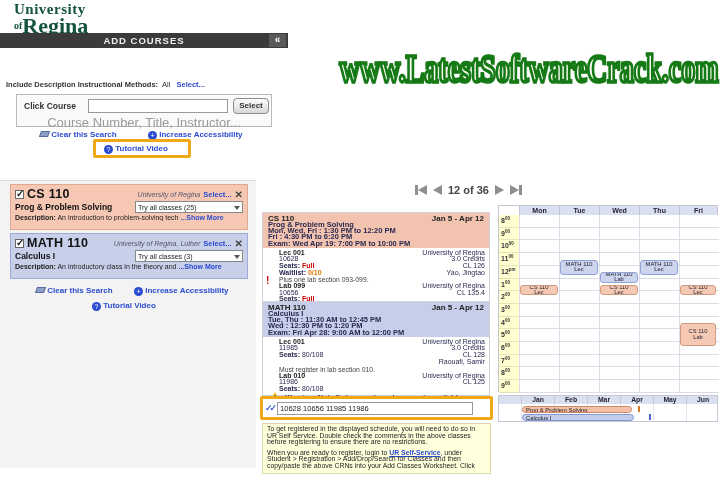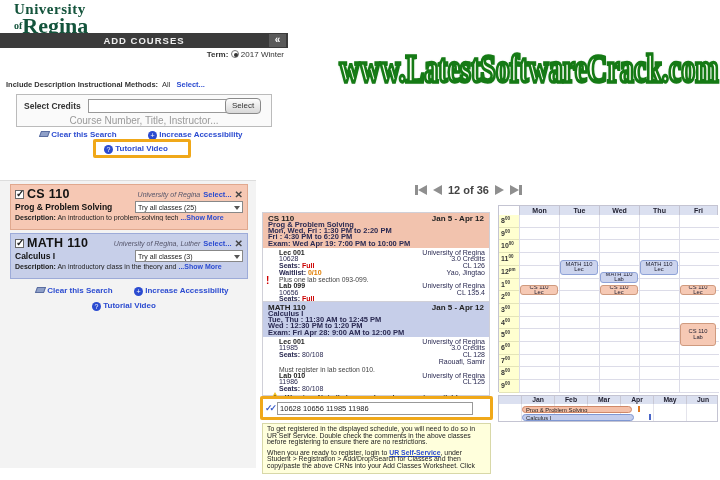--- a/index.html
+++ b/index.html
@@ -36,24 +36,24 @@
   .val { color:#333; }
   .lnk { color:#2b4bd0; font-weight:bold; cursor:pointer; }
   .row8 { font-size:7.5px; }
   .radio { display:inline-block; width:8px; height:8px; border:1px solid #777; border-radius:50%;
            background:#fff; position:relative; vertical-align:-1px; }
   .radio.sel::after { content:""; position:absolute; left:2px; top:2px; width:4px; height:4px;
                       border-radius:50%; background:#333; }
   .scbox { left:16px; top:94px; width:256px; height:33px; background:#fafafa; border:1px solid #bbb; }
   .scinput { left:88px; top:99px; width:140px; height:14px; border:1px solid #999; background:#fff;
              font-size:8px; padding:0 2px; font-family:"Liberation Sans",sans-serif; }
-  .scbtn { left:225px; top:98px; width:36px; height:16px; background:linear-gradient(#fdfdfd,#d8d8d8);
-           border:1px solid #8a8a8a; border-radius:4px; font-size:8px; font-weight:normal; color:#333;
+  .scbtn { left:233px; top:98px; width:36px; height:16px; background:linear-gradient(#fdfdfd,#d8d8d8);
+           border:1px solid #8a8a8a; border-radius:4px; font-size:8px; font-weight:bold; color:#333;
            text-align:center; line-height:14px; cursor:pointer; }
-  .hint { left:16px; top:115px; width:256px; text-align:center; color:#9a9a9a; font-size:10px; }
+  .hint { left:16px; top:115px; width:256px; text-align:center; color:#9a9a9a; font-size:13px; }
   .ico-circ { display:inline-block; width:9px; height:9px; border-radius:50%; background:#2b4bd0;
               color:#fff; font-size:7px; line-height:9px; text-align:center; vertical-align:-1px; }
   .ico-eraser { display:inline-block; width:9px; height:6px; background:#8fa0c8; transform:skewX(-20deg);
                 border:1px solid #5a6da0; vertical-align:0px; }
   .hl-box { border:3px solid #f0a819; border-radius:2px; }
 
   
   .p2bg { left:0; top:180px; width:256px; height:288px; background:#f3f3f3; border-top:1px solid #ddd; }
   .card { left:10px; width:238px; height:46px; padding:2px 4px; }
   .card.cs   { background:#f6c8b4; border:1px solid #e0a械; }
@@ -155,34 +155,29 @@
 
   <div class="abs wm">www.LatestSoftwareCrack.com</div>
 
   <div class="abs logo">
     <div class="l1">University</div>
     <div class="l2"><span class="of">of</span><span class="rg">Regina</span></div>
   </div>
   <div class="abs p1bar">ADD COURSES</div>
   <div class="abs p1collapse">«</div>
 
-  <div class="abs" style="left:0;top:50px;width:284px;text-align:right;font-size:8px;">
-    <span class="lbl">Term:</span>
-    <span class="radio sel"></span>
-    <span class="val">2017 Winter</span>
-  </div>
 
   <div class="abs row8" style="left:6px;top:80px;width:278px;">
     <span class="lbl">Include Description Instructional Methods:</span>&nbsp;
     <span class="val">All</span>&nbsp;&nbsp;
     <span class="lnk">Select...</span>
   </div>
 
   <div class="abs scbox"></div>
-  <div class="abs lbl" style="left:24px;top:101px;font-size:8.5px;">Select Credits</div>
+  <div class="abs lbl" style="left:24px;top:101px;font-size:8.5px;">Click Course</div>
   <input class="abs scinput" style="">
   <div class="abs scbtn">Select</div>
   <div class="abs hint">Course Number, Title, Instructor...</div>
 
   <div class="abs" style="left:40px;top:130px;font-size:8px;">
     <span class="ico-eraser"></span>
     <span class="lnk">Clear this Search</span>
   </div>
   <div class="abs" style="left:148px;top:130px;font-size:8px;">
     <span class="ico-circ">+</span>
@@ -255,21 +250,21 @@
     <span><span class="tri r"></span><span class="bar"></span></span>
   </div>
 
   <div class="abs dblock" style="top:212px;">
     <div class="dhead cs">
       <div class="dh1">
         <span>CS 110</span>
         <span>Jan 5 - Apr 12</span>
       </div>
       <div class="dhl">Prog &amp; Problem Solving</div>
-      <div class="dhl">Mon, Wed, Fri : 1:30 PM to 2:20 PM</div>
+      <div class="dhl">Mon, Wed, Fri : 1:30 PM to 12:20 PM</div>
       <div class="dhl">Fri : 4:30 PM to 6:20 PM</div>
       <div class="dhl">Exam: Wed Apr 19: 7:00 PM to 10:00 PM</div>
     </div>
     <div class="dbody">
       <div class="sect">
         <div class="nm">Lec 001</div>
         <div>10628</div>
         <div><b>Seats:</b> <span class="red">Full</span></div>
         <div><b>Waitlist:</b> <span class="orange">0/10</span></div>
         <div class="rcol">

